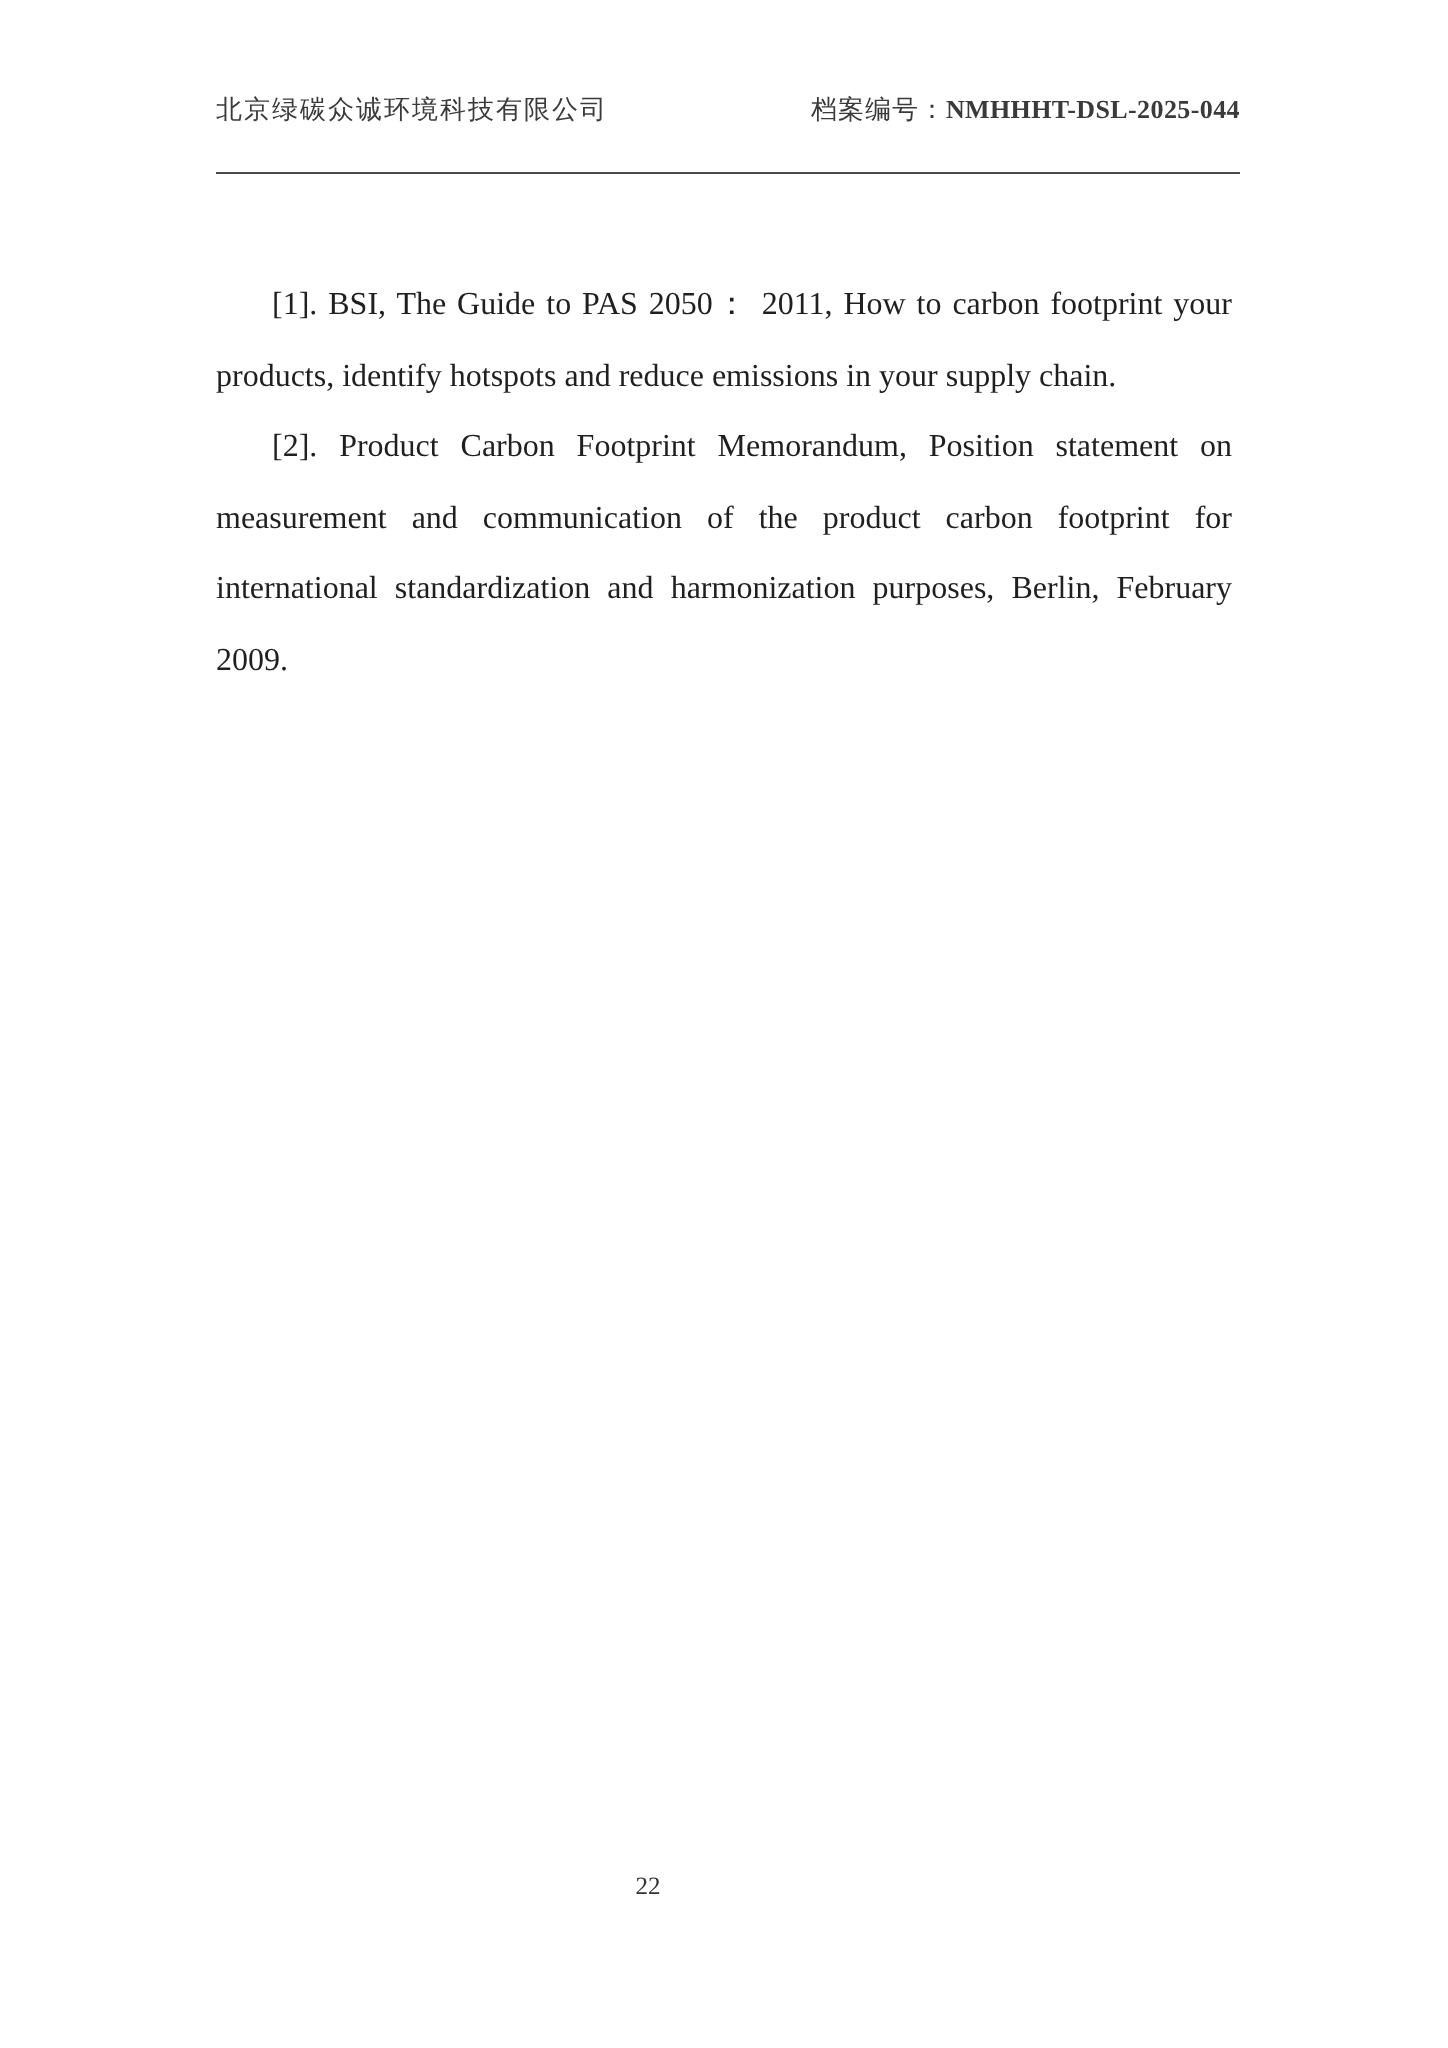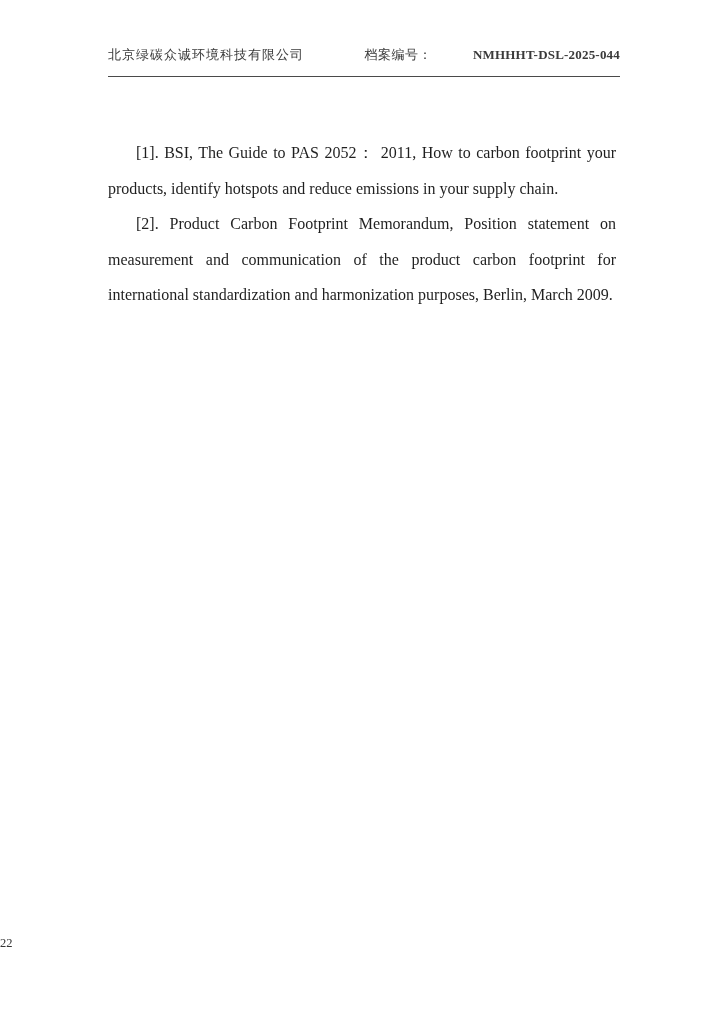--- a/index.html
+++ b/index.html
@@ -18,37 +18,36 @@
   }
   .header {
     position: absolute;
     top: 46px;
     left: 108px;
     width: 512px;
     display: flex;
     justify-content: space-between;
     align-items: baseline;
     border-bottom: 1px solid #4a4a4a;
-    padding-bottom: 12px;
+    padding-bottom: 22px;
     font-size: 13px;
     color: #3a3a3a;
   }
   .header-company {
     letter-spacing: 1px;
   }
   .header-archive {
     white-space: nowrap;
   }
   .header-archive .archive-label {
     letter-spacing: 0.5px;
   }
   .header-archive .archive-number {
     font-weight: 600;
     letter-spacing: 0.2px;
-    margin-left: 41px;
   }
   .doc-title {
     position: absolute;
     top: 94px;
     left: 0;
     width: 724px;
     text-align: center;
     font-size: 21px;
     font-weight: bold;
     letter-spacing: 2px;
@@ -66,38 +65,38 @@
   }
   .reference {
     margin: 0;
     text-indent: 28px;
   }
   .page-number {
     position: absolute;
     top: 936px;
     left: 0;
     width: 648px;
-    text-align: left;
+    text-align: center;
     font-size: 12.5px;
     color: #333333;
   }
 </style>
 </head>
 <body>
 
 <div class="page">
 
   <div class="header">
     <span class="header-company">北京绿碳众诚环境科技有限公司</span>
     <span class="header-archive">
       <span class="archive-label">档案编号：</span><span class="archive-number">NMHHHT-DSL-2025-044</span>
     </span>
   </div>
 
 
   <div class="content">
-    <p class="reference">[1]. BSI, The Guide to PAS 2052： 2011, How to carbon footprint your products, identify hotspots and reduce emissions in your supply chain.</p>
-    <p class="reference">[2]. Product Carbon Footprint Memorandum, Position statement on measurement and communication of the product carbon footprint for international standardization and harmonization purposes, Berlin, March 2009.</p>
+    <p class="reference">[1]. BSI, The Guide to PAS 2050： 2011, How to carbon footprint your products, identify hotspots and reduce emissions in your supply chain.</p>
+    <p class="reference">[2]. Product Carbon Footprint Memorandum, Position statement on measurement and communication of the product carbon footprint for international standardization and harmonization purposes, Berlin, February 2009.</p>
   </div>
 
   <div class="page-number">22</div>
 
 </div>
 
 </body></html>

